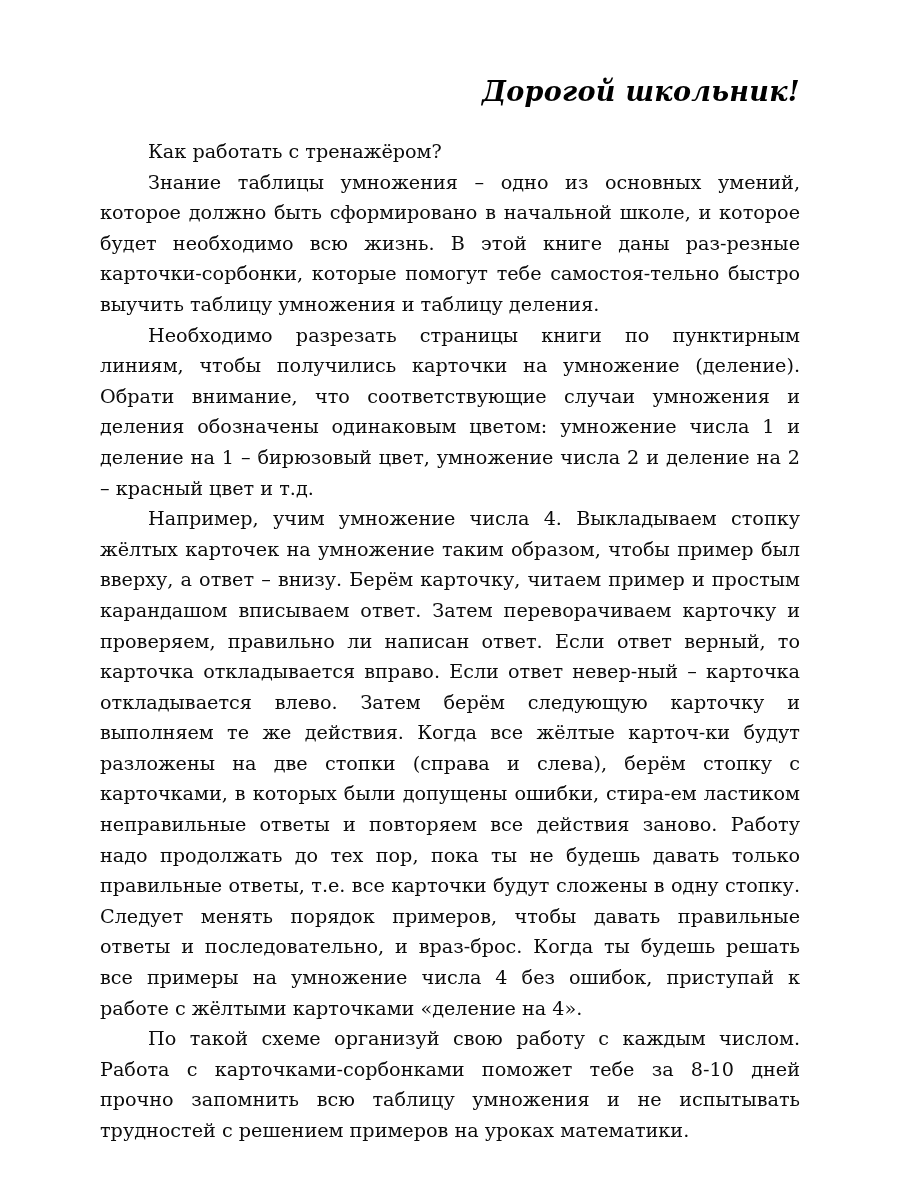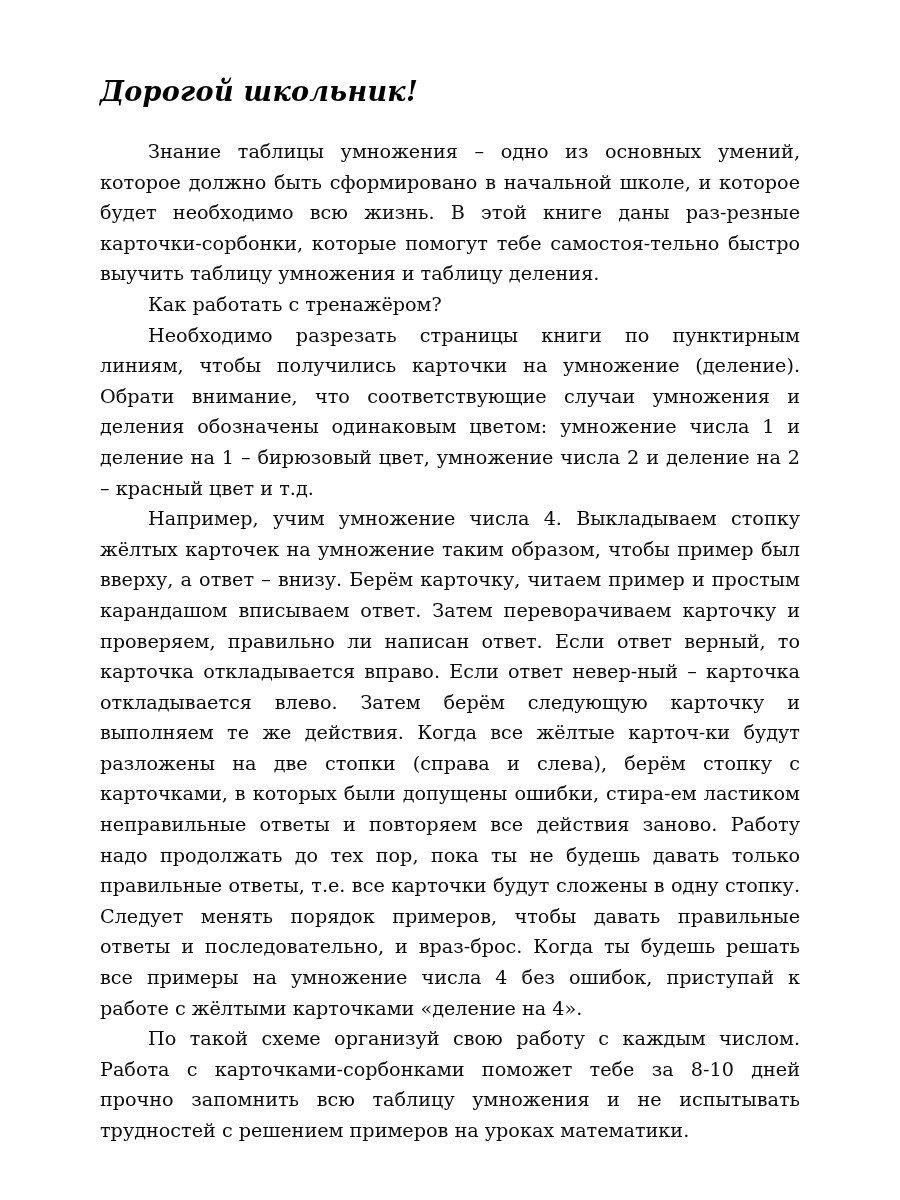--- a/index.html
+++ b/index.html
@@ -15,21 +15,21 @@
     color: #111111;
   }
   .page {
     box-sizing: border-box;
     width: 900px;
     height: 1200px;
     padding: 58px 100px 40px 100px;
     background: #ffffff;
   }
   .doc-title {
-    text-align: left;
+    text-align: right;
     font-family: "DejaVu Serif", serif;
     font-style: italic;
     font-weight: bold;
     font-size: 27px;
     letter-spacing: 0.3px;
     margin: 18px 0 30px 0;
     color: #000000;
   }
   .body-text p {
     margin: 0;
@@ -47,20 +47,20 @@
   }
 </style>
 </head>
 <body>
 
 <div class="page">
 
   <h1 class="doc-title">Дорогой школьник!</h1>
 
   <div class="body-text">
+    <p>Как работать с тренажёром?</p>
     <p>Знание таблицы умножения – одно из основных умений, которое должно быть сформировано в начальной школе, и которое будет необходимо всю жизнь. В этой книге даны раз-резные карточки-сорбонки, которые помогут тебе самостоя-тельно быстро выучить таблицу умножения и таблицу деления.</p>
-    <p>Как работать с тренажёром?</p>
     <p>Необходимо разрезать страницы книги по пунктирным линиям, чтобы получились карточки на умножение (деление). Обрати внимание, что соответствующие случаи умножения и деления обозначены одинаковым цветом: умножение числа 1 и деление на 1 – бирюзовый цвет, умножение числа 2 и деление на 2 – красный цвет и т.д.</p>
     <p>Например, учим умножение числа 4. Выкладываем стопку жёлтых карточек на умножение таким образом, чтобы пример был вверху, а ответ – внизу. Берём карточку, читаем пример и простым карандашом вписываем ответ. Затем переворачиваем карточку и проверяем, правильно ли написан ответ. Если ответ верный, то карточка откладывается вправо. Если ответ невер-ный – карточка откладывается влево. Затем берём следующую карточку и выполняем те же действия. Когда все жёлтые карточ-ки будут разложены на две стопки (справа и слева), берём стопку с карточками, в которых были допущены ошибки, стира-ем ластиком неправильные ответы и повторяем все действия заново. Работу надо продолжать до тех пор, пока ты не будешь давать только правильные ответы, т.е. все карточки будут сложены в одну стопку. Следует менять порядок примеров, чтобы давать правильные ответы и последовательно, и враз-брос. Когда ты будешь решать все примеры на умножение числа 4 без ошибок, приступай к работе с жёлтыми карточками «деление на 4».</p>
     <p>По такой схеме организуй свою работу с каждым числом. Работа с карточками-сорбонками поможет тебе за 8-10 дней прочно запомнить всю таблицу умножения и не испытывать трудностей с решением примеров на уроках математики.</p>
   </div>
 
 </div>
 
 </body></html>

